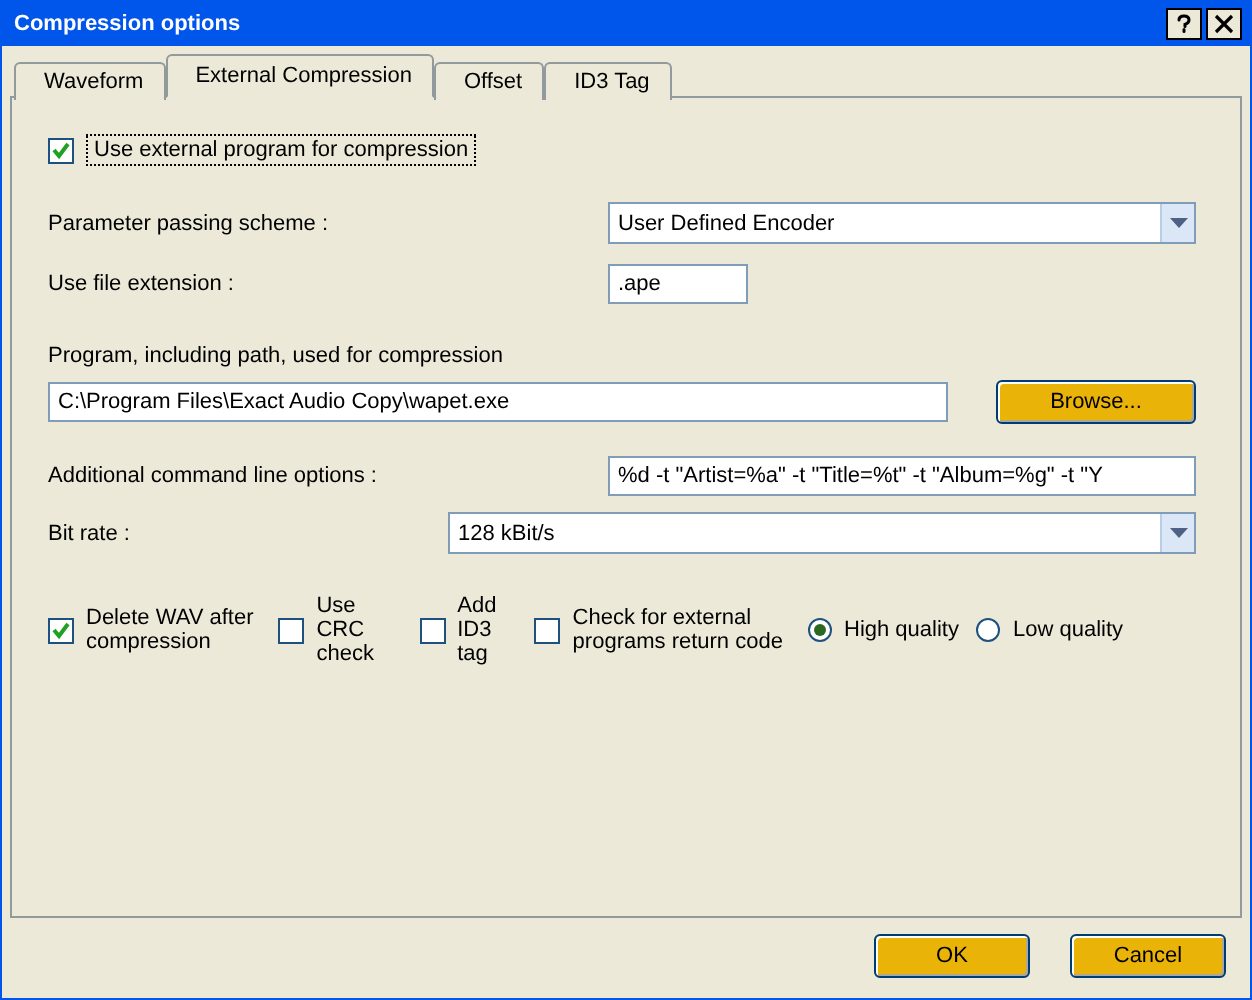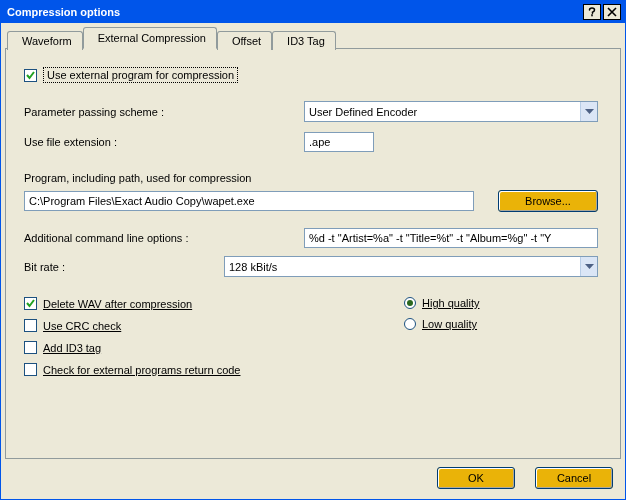--- a/index.html
+++ b/index.html
@@ -144,21 +144,21 @@
     box-shadow: inset 1px 1px 0 #fff, inset -1px -1px 0 #aca899;
     text-align: center;
     display: inline-flex; align-items: center; justify-content: center;
   }
   .dlgbtns {
     position: absolute;
     right: 8px; bottom: 6px;
     display: flex; gap: 20px;
   }
   .checkcol {
-    display: flex; flex-direction: column; gap: 9px; text-decoration: underline;
+    display: flex; flex-direction: row; gap: 9px;
   }
   .checkrow {
     display: flex; align-items: center;
   }
 </style>
 </head>
 <body>
 
 <div class="window">
   <div class="titlebar">

